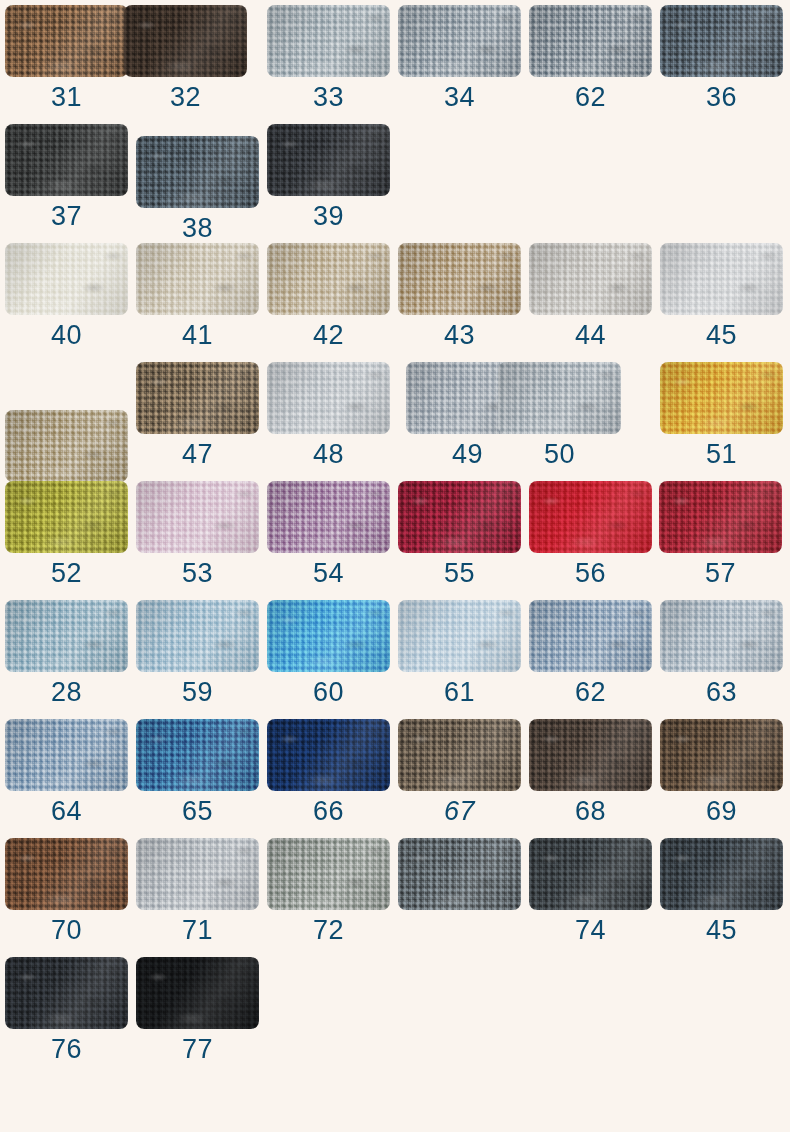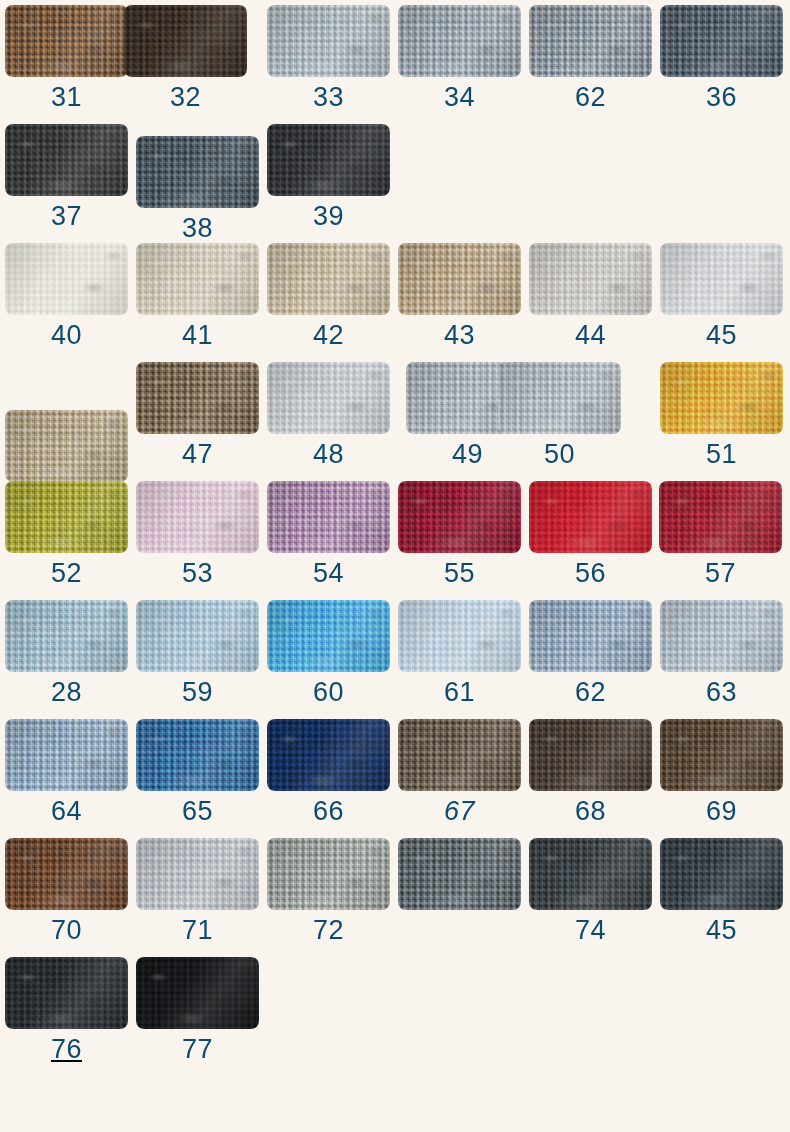--- a/index.html
+++ b/index.html
@@ -414,21 +414,21 @@
       <div class="swatch-label">74</div>
     </div>
     <div class="swatch-cell" style="left: 660px; top: 838px;">
       <div class="swatch" style="background: rgb(58, 66, 72); border-radius: 8px;">
         <div class="weave"></div>
         <div class="slub"></div>
         <div class="shade"></div>
       </div>
       <div class="swatch-label">45</div>
     </div>
-    <div class="swatch-cell" style="left: 5px; top: 957px; text-decoration: underline;">
+    <div class="swatch-cell" style="left: 5px; top: 957px;">
       <div class="swatch" style="background: rgb(42, 46, 51); border-radius: 8px;">
         <div class="weave"></div>
         <div class="slub"></div>
         <div class="shade"></div>
       </div>
       <div class="swatch-label">76</div>
     </div>
     <div class="swatch-cell" style="left: 136px; top: 957px;">
       <div class="swatch" style="background: rgb(23, 25, 27); border-radius: 8px;">
         <div class="weave"></div>

